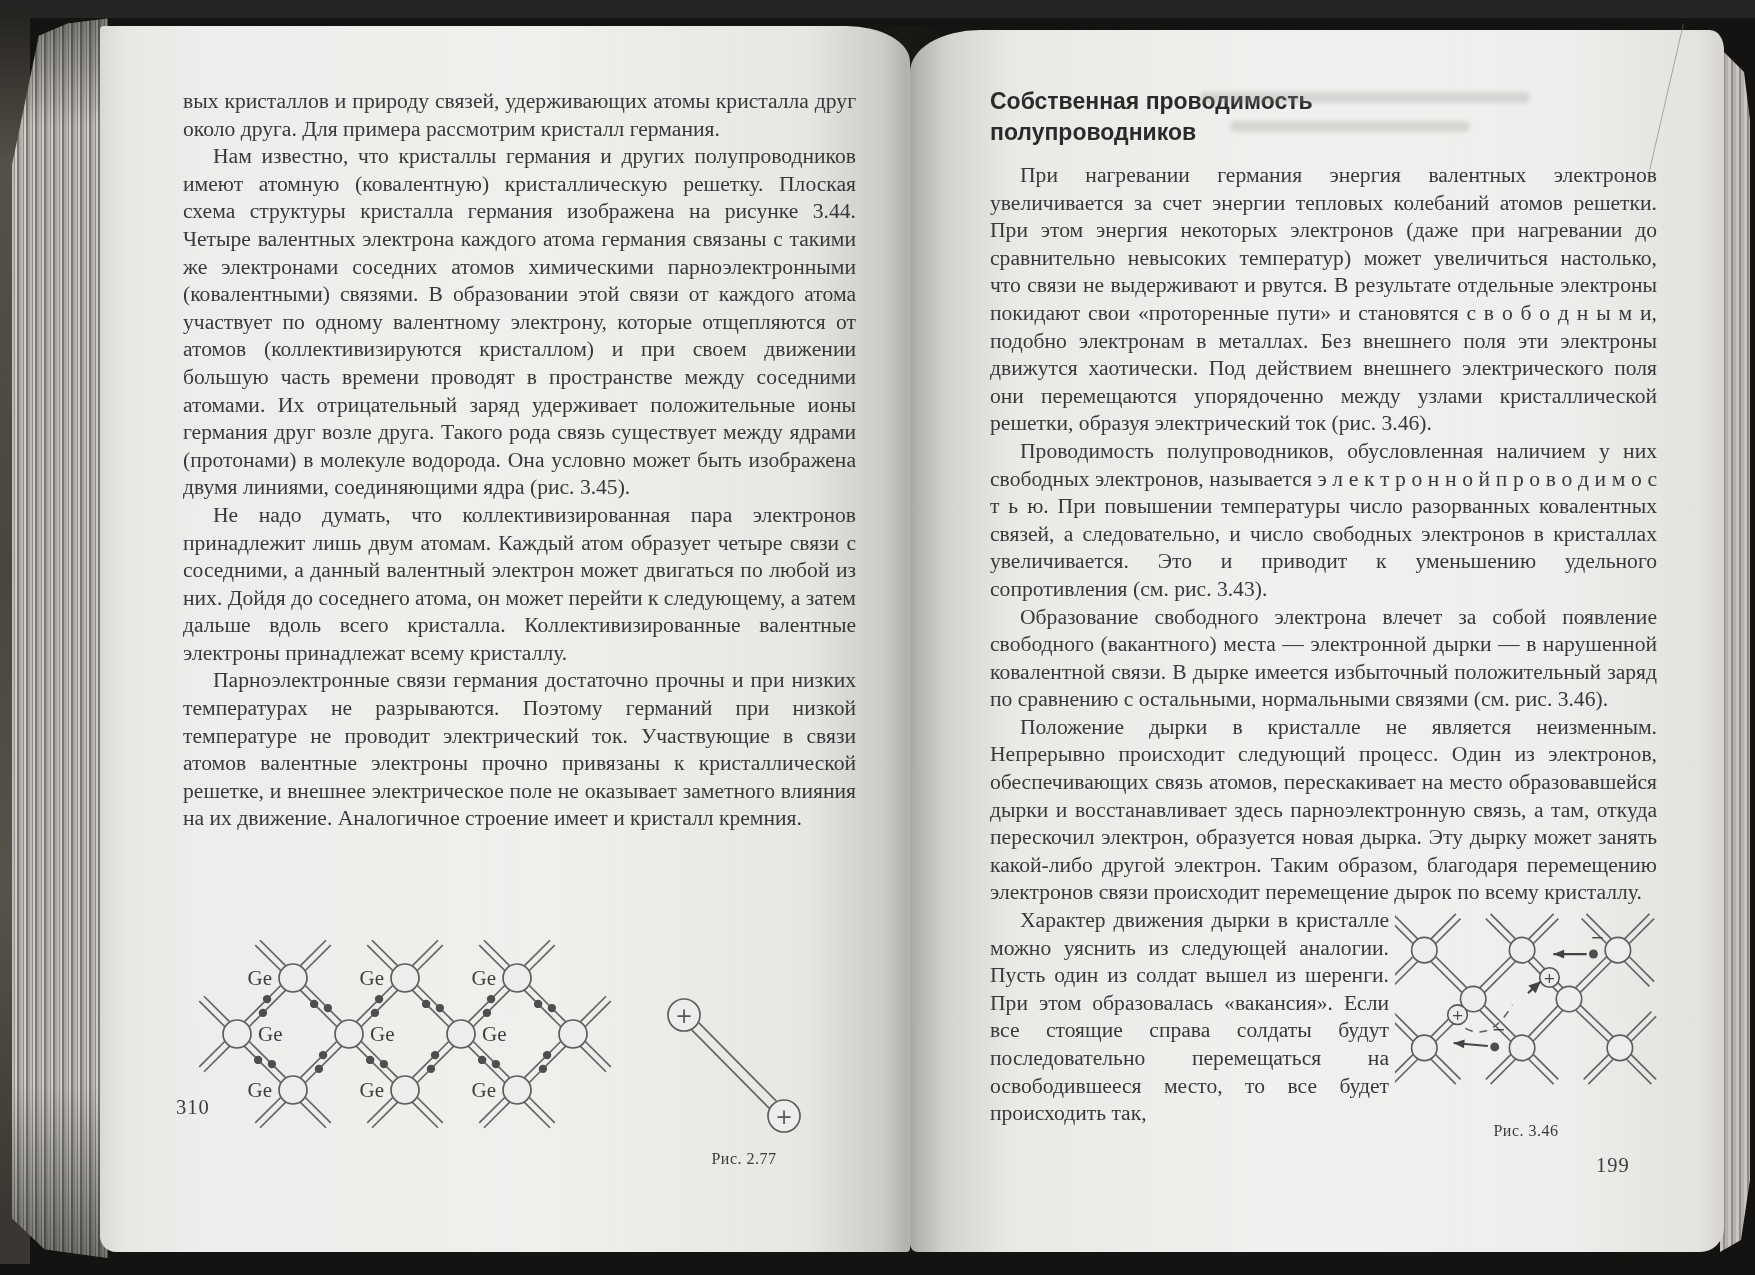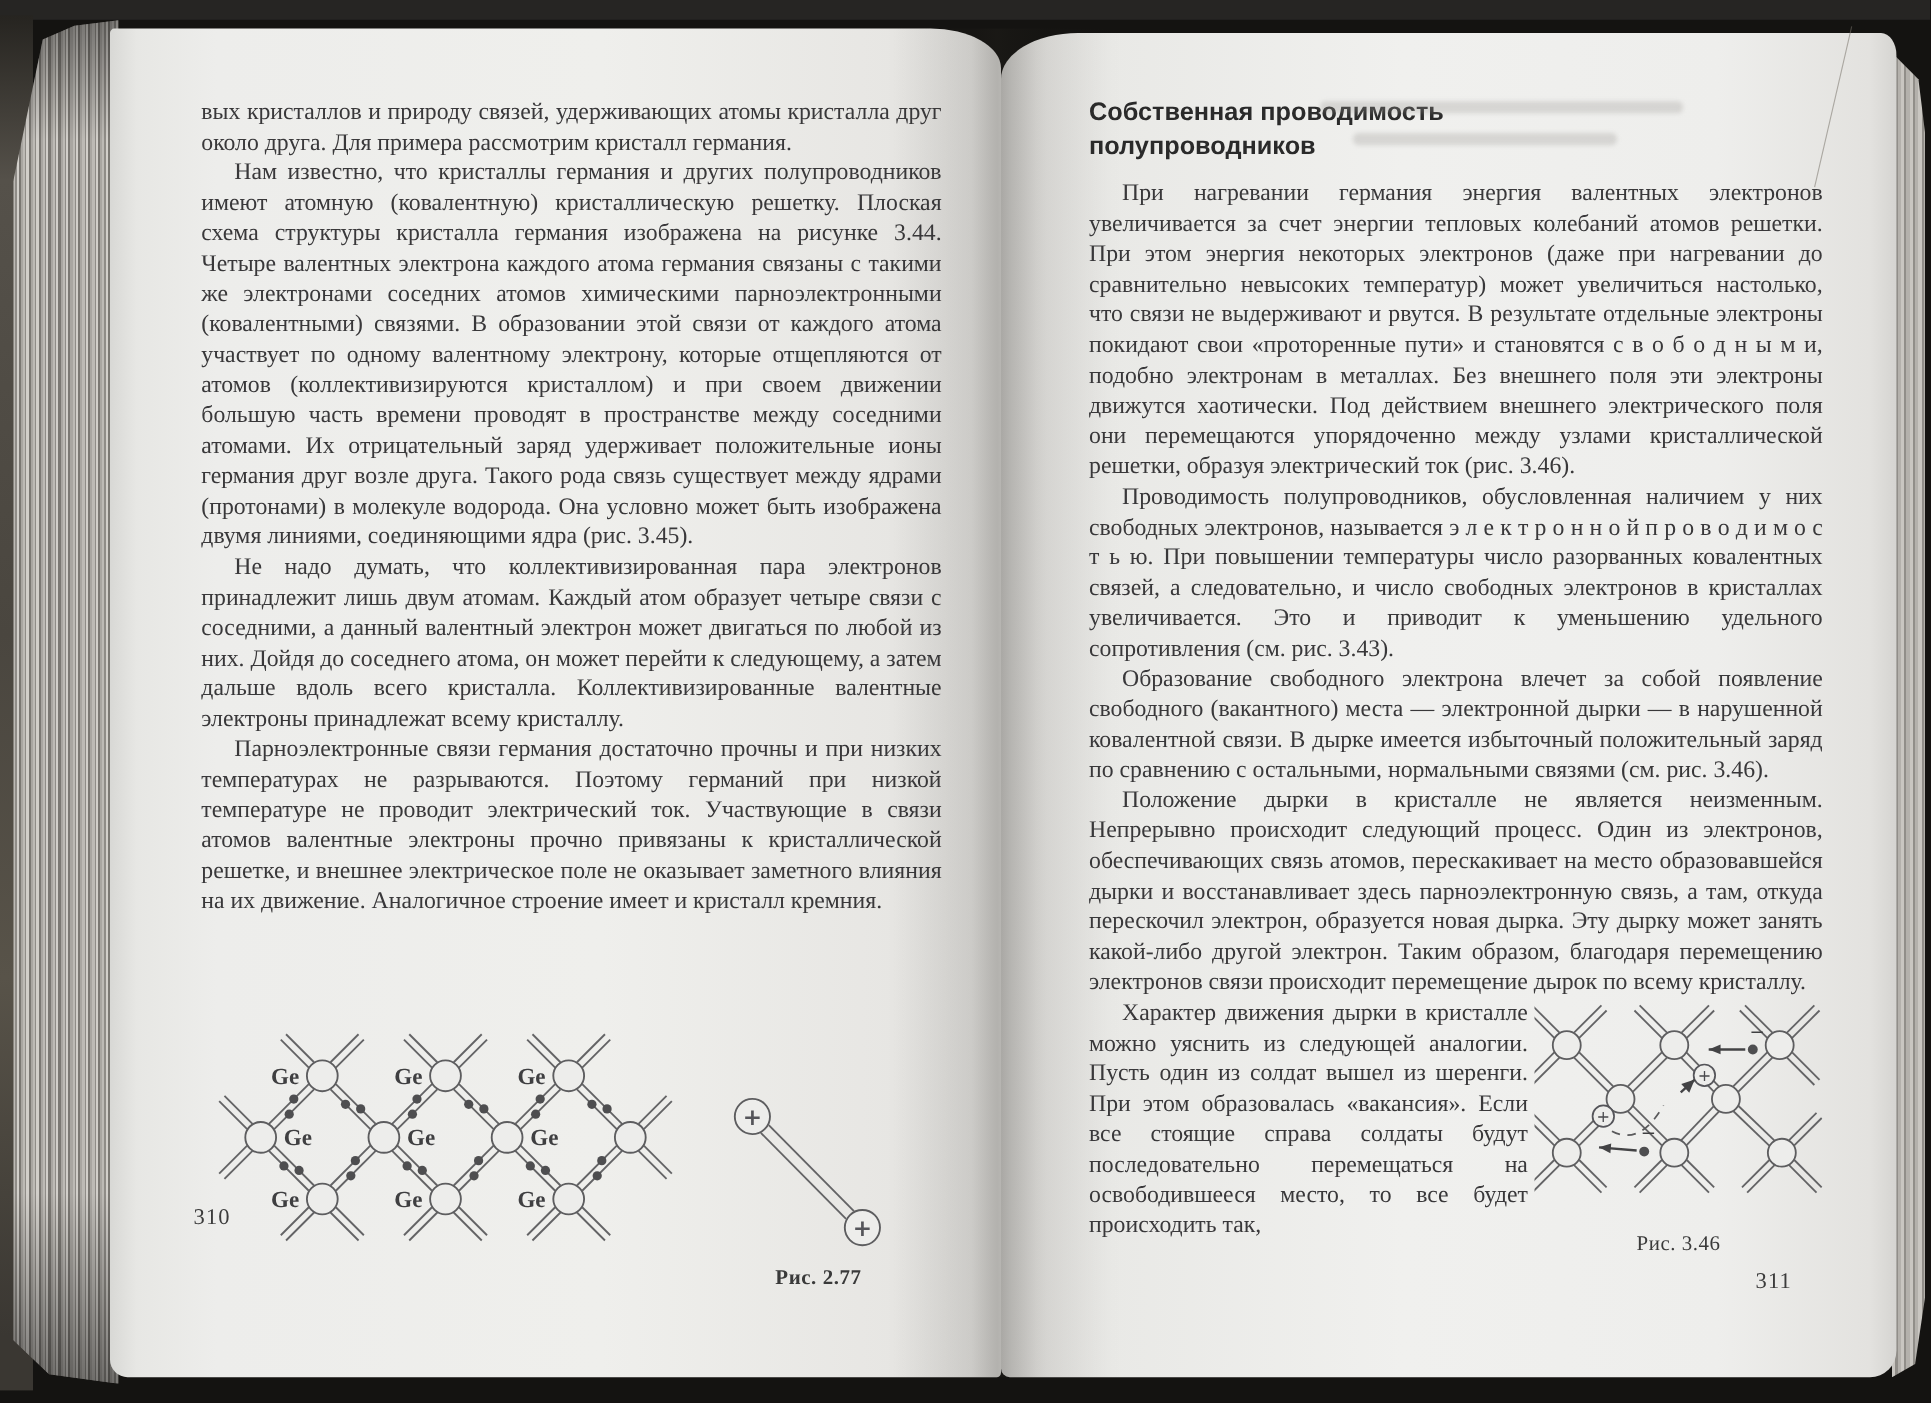--- a/index.html
+++ b/index.html
@@ -37,23 +37,23 @@
   .body-text p.no-indent{text-indent:0;}
   .left-col{left:183px;top:88px;width:673px;}
   .right-col{left:990px;top:162px;width:667px;}
   .section-heading{position:absolute;left:990px;top:86px;width:470px;margin:0;
       font-family:"Liberation Sans",sans-serif;font-weight:bold;font-size:23px;line-height:31px;color:#2a2a2a;}
   .page-num{position:absolute;font-size:20.5px;color:#3c3c3c;letter-spacing:1px;}
   .pageno-left{left:176px;top:1096px;}
   .pageno-right{left:1596px;top:1154px;}
 
   
-  .fig-row-left{position:absolute;left:196px;top:938px;width:668px;display:flex;align-items:flex-start;font-weight:bold;}
+  .fig-row-left{position:absolute;left:196px;top:938px;width:668px;display:flex;align-items:flex-start;}
   figure{margin:0;text-align:center;}
-  figcaption{font-size:19px;color:#3a3a3a;letter-spacing:.5px;margin-top:12px;}
+  figcaption{font-size:16px;color:#3a3a3a;letter-spacing:.5px;margin-top:12px;}
   .fig345{margin-left:28px;margin-top:30px;}
   .fig345 figcaption{margin-top:6px;}
   .wrap-row{display:flex;align-items:flex-start;}
   .sidebar-p{width:400px;}
   .fig346-block{margin-left:6px;margin-top:-4px;}
 
   svg .bond{stroke:#636365;stroke-width:1.7;fill:none;}
   svg .atom{fill:#ededeb;stroke:#5d5d5f;stroke-width:1.7;}
   svg .edot{fill:#4e4e50;}
   svg .hole{fill:#ededeb;stroke:#55555a;stroke-width:1.6;}
@@ -285,20 +285,20 @@
             <circle cx="102" cy="147" r="4.6" class="edot"></circle>
             <text x="106" y="135" text-anchor="middle" class="minus">−</text>
             <line x1="136" y1="92" x2="149" y2="80" class="arrowline" stroke-width="3.4"></line>
             <polygon points="149,80 143.91289922950202,92.18078017824797 136.45181809943827,84.0979422873456" class="arrowhead"></polygon>
           </svg>
         <figcaption>Рис. 3.46</figcaption>
       </figure>
     </div>
   </div>
 
-  <div class="page-num pageno-right">311</div>
+  <div class="page-num pageno-right">199</div>
 
   <div class="gutter-shadow"></div>
   <div class="crease"></div>
   <div class="show-bar" style="left:1200px;top:92px;width:330px;"></div>
   <div class="show-bar" style="left:1230px;top:121px;width:240px;"></div>
 
 </div>
 
 </body></html>

